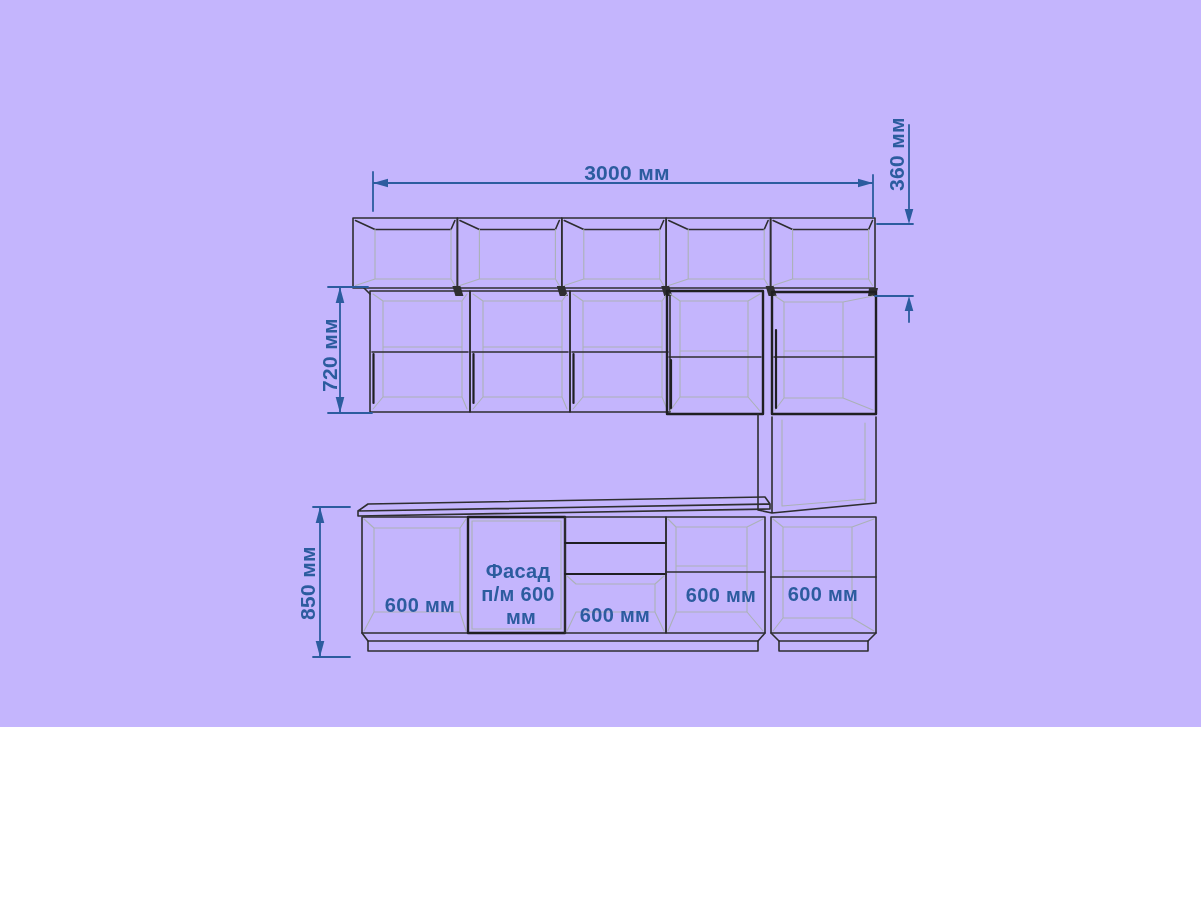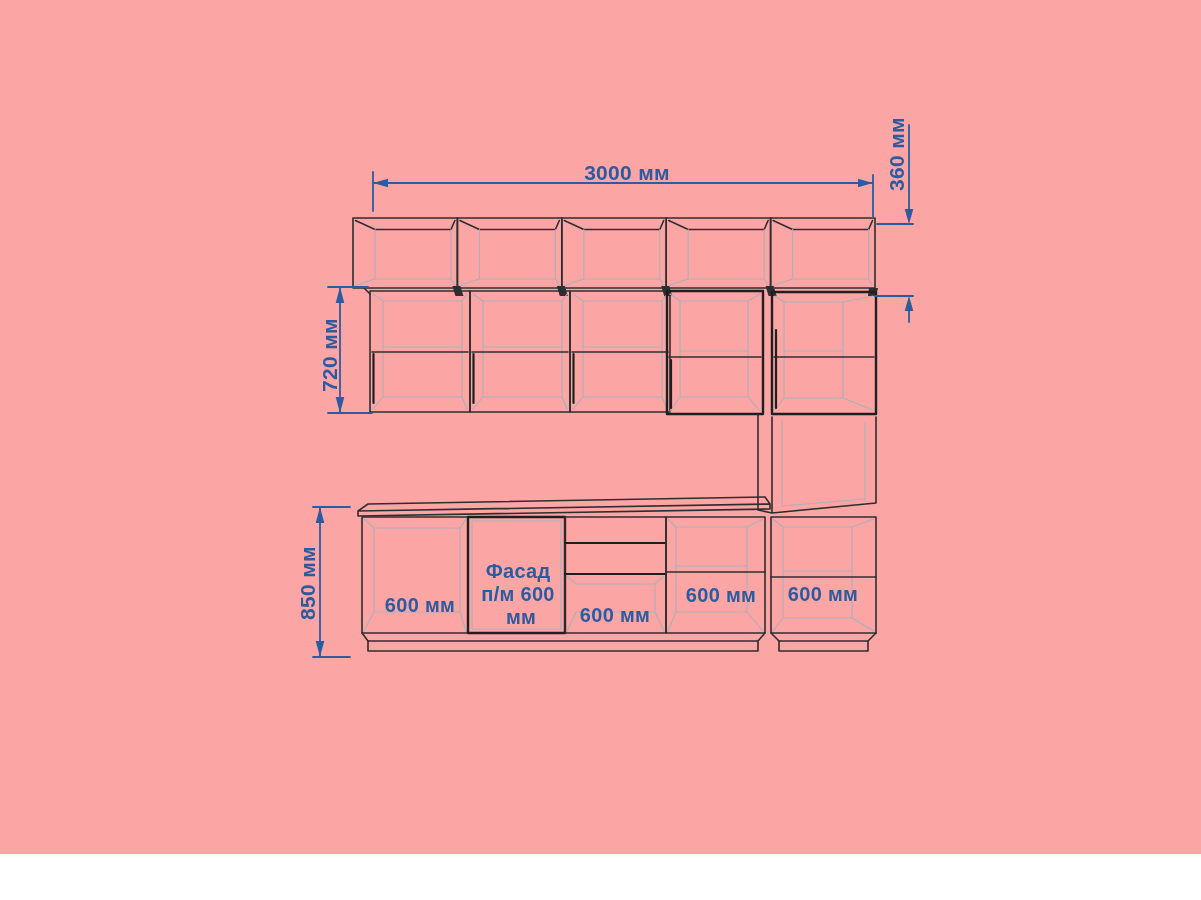--- a/index.html
+++ b/index.html
@@ -1,16 +1,16 @@
 <!DOCTYPE html>
 <html><head>
 <meta charset="utf-8">
 <style>
   html,body{margin:0;padding:0;background:#ffffff;}
-  .stage{position:relative;width:1201px;height:854px;background:#fca5a5;overflow:hidden;}
+  .stage{position:relative;width:1201px;height:727px;background:#c4b5fd;overflow:hidden;}
   svg{display:block;}
   
   .ld{stroke:#2e2e30;stroke-width:1.6;fill:none;stroke-linecap:round;stroke-linejoin:round;}
   .ld2{stroke:#1f1f22;stroke-width:2.4;fill:none;stroke-linejoin:round;}
   .ldt{stroke:#1f1f22;stroke-width:2.2;fill:none;stroke-linecap:round;}
   .ll{stroke:#abb1b7;stroke-width:1.1;fill:none;stroke-linecap:round;}
   .wedge{fill:#2e2e30;stroke:none;}
   
   .db{stroke:#2c5c9f;stroke-width:1.8;fill:none;stroke-linecap:round;}
   .da{fill:#2c5c9f;stroke:none;}

